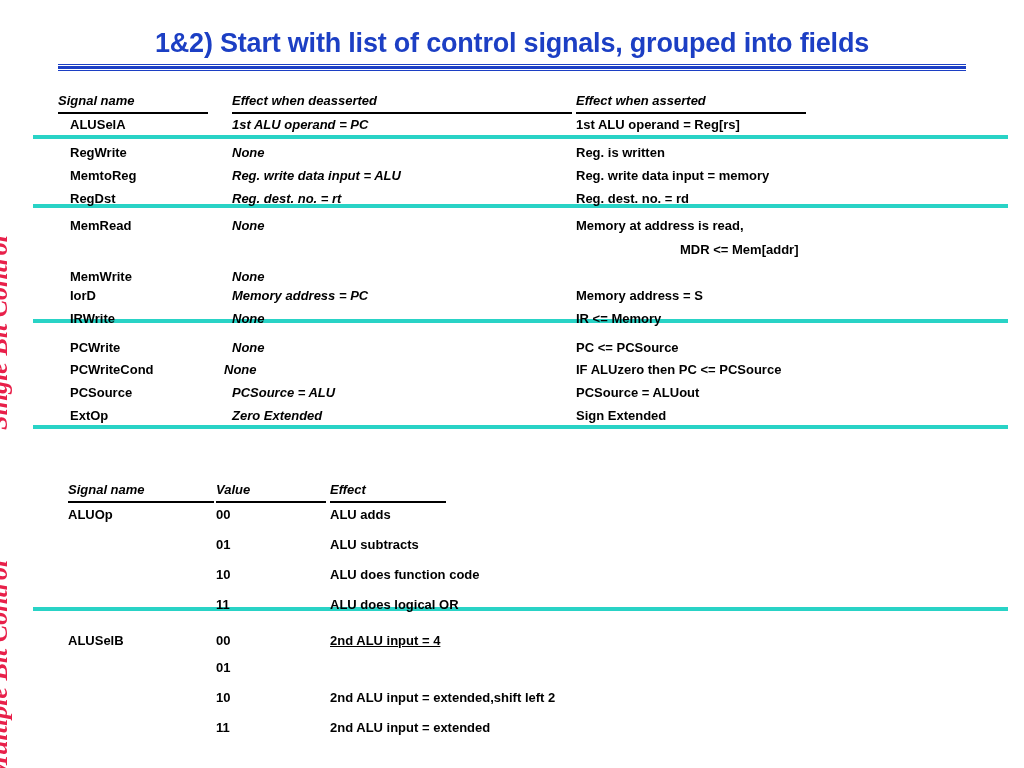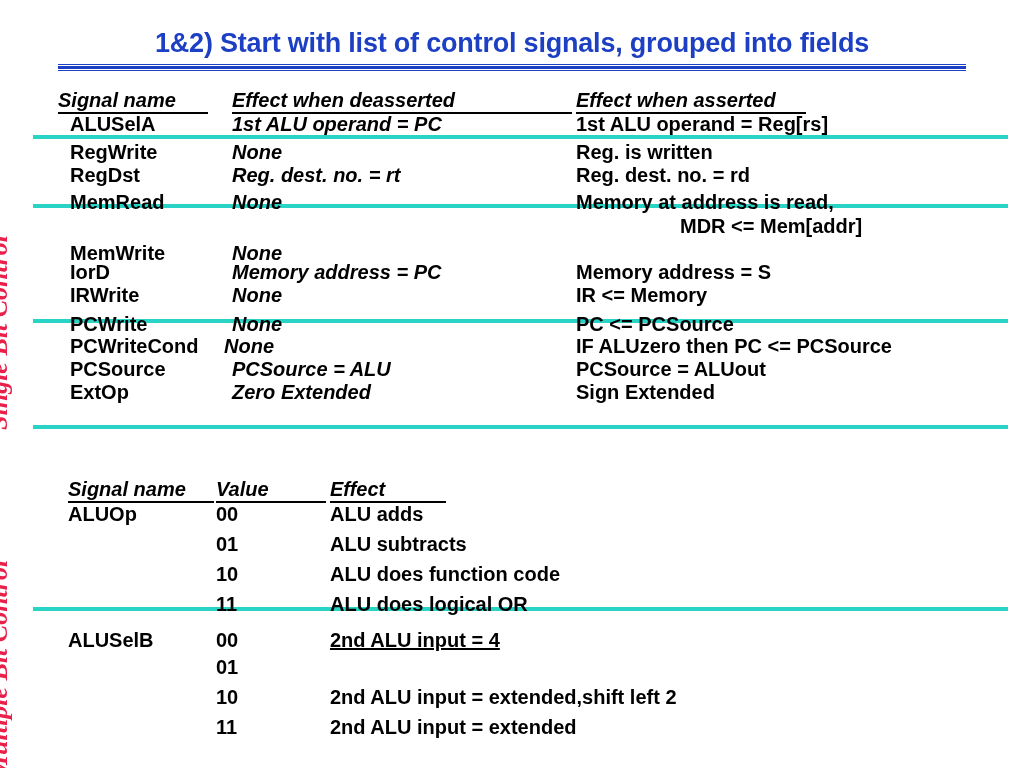--- a/index.html
+++ b/index.html
@@ -75,21 +75,21 @@
     position: absolute;
     height: 4px;
     background: #29d3c6;
     left: 33px;
     width: 975px;
   }
 
   
   .tbl {
     position: absolute;
-    font-size: 20px;
+    font-size: 13px;
     font-weight: bold;
     line-height: 23px;
     white-space: nowrap;
   }
   .hdr-row {
     position: relative;
     font-style: italic;
     font-weight: bold;
   }
   .hdr-cell {
@@ -163,20 +163,25 @@
     <span class="cell c-name">ALUSelA</span>
     <span class="cell c-deas">1st ALU operand = PC</span>
     <span class="cell c-as">1st ALU operand = Reg[rs]</span>
   </div>
   <div class="row" style="height:28px;">
     <span class="cell c-name" style="top:5px;">RegWrite</span>
     <span class="cell c-deas" style="top:5px;">None</span>
     <span class="cell c-as" style="top:5px;">Reg. is written</span>
   </div>
   <div class="row">
+    <span class="cell c-name">MemtoReg</span>
+    <span class="cell c-deas">Reg. write data input = ALU</span>
+    <span class="cell c-as">Reg. write data input = memory</span>
+  </div>
+  <div class="row">
     <span class="cell c-name">RegDst</span>
     <span class="cell c-deas">Reg. dest. no. =  rt</span>
     <span class="cell c-as">Reg. dest. no. =  rd</span>
   </div>
 
   <div class="row" style="height:26px;">
     <span class="cell c-name" style="top:4px;">MemRead</span>
     <span class="cell c-deas" style="top:4px;">None</span>
     <span class="cell c-as" style="top:4px;">Memory at address is read,</span>
   </div>

